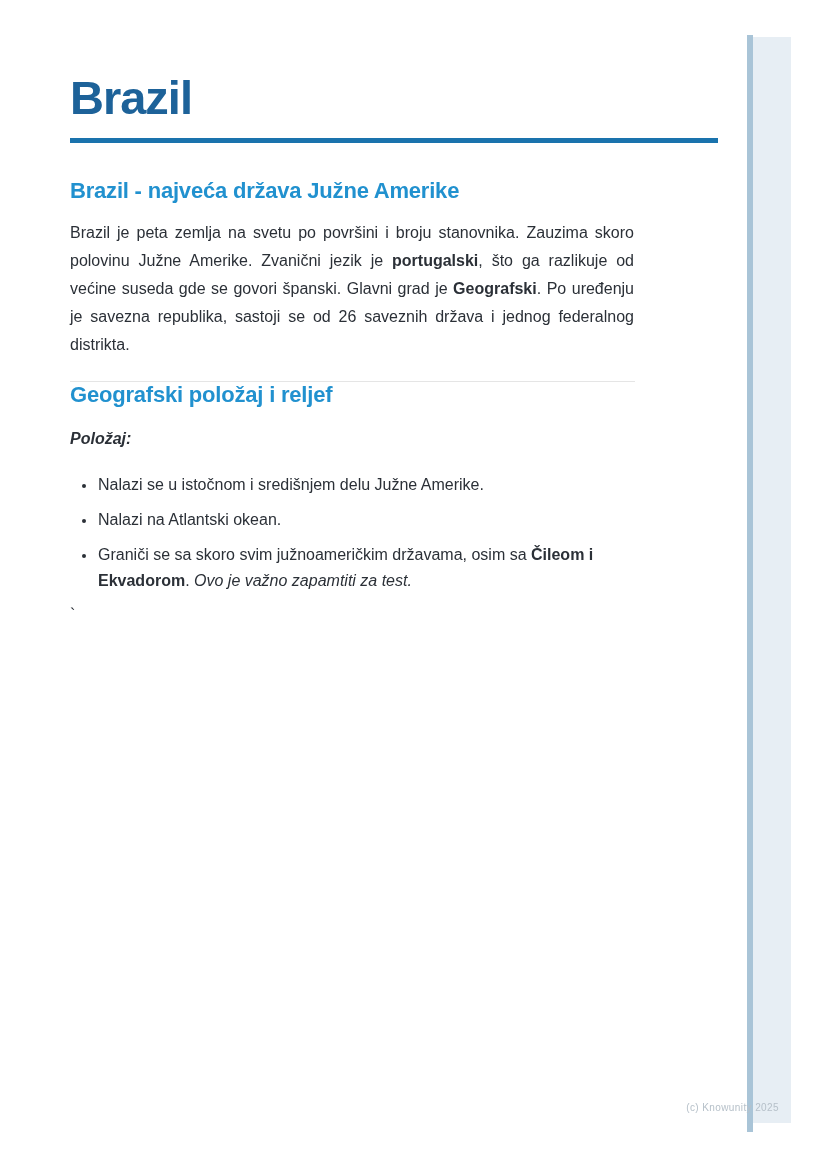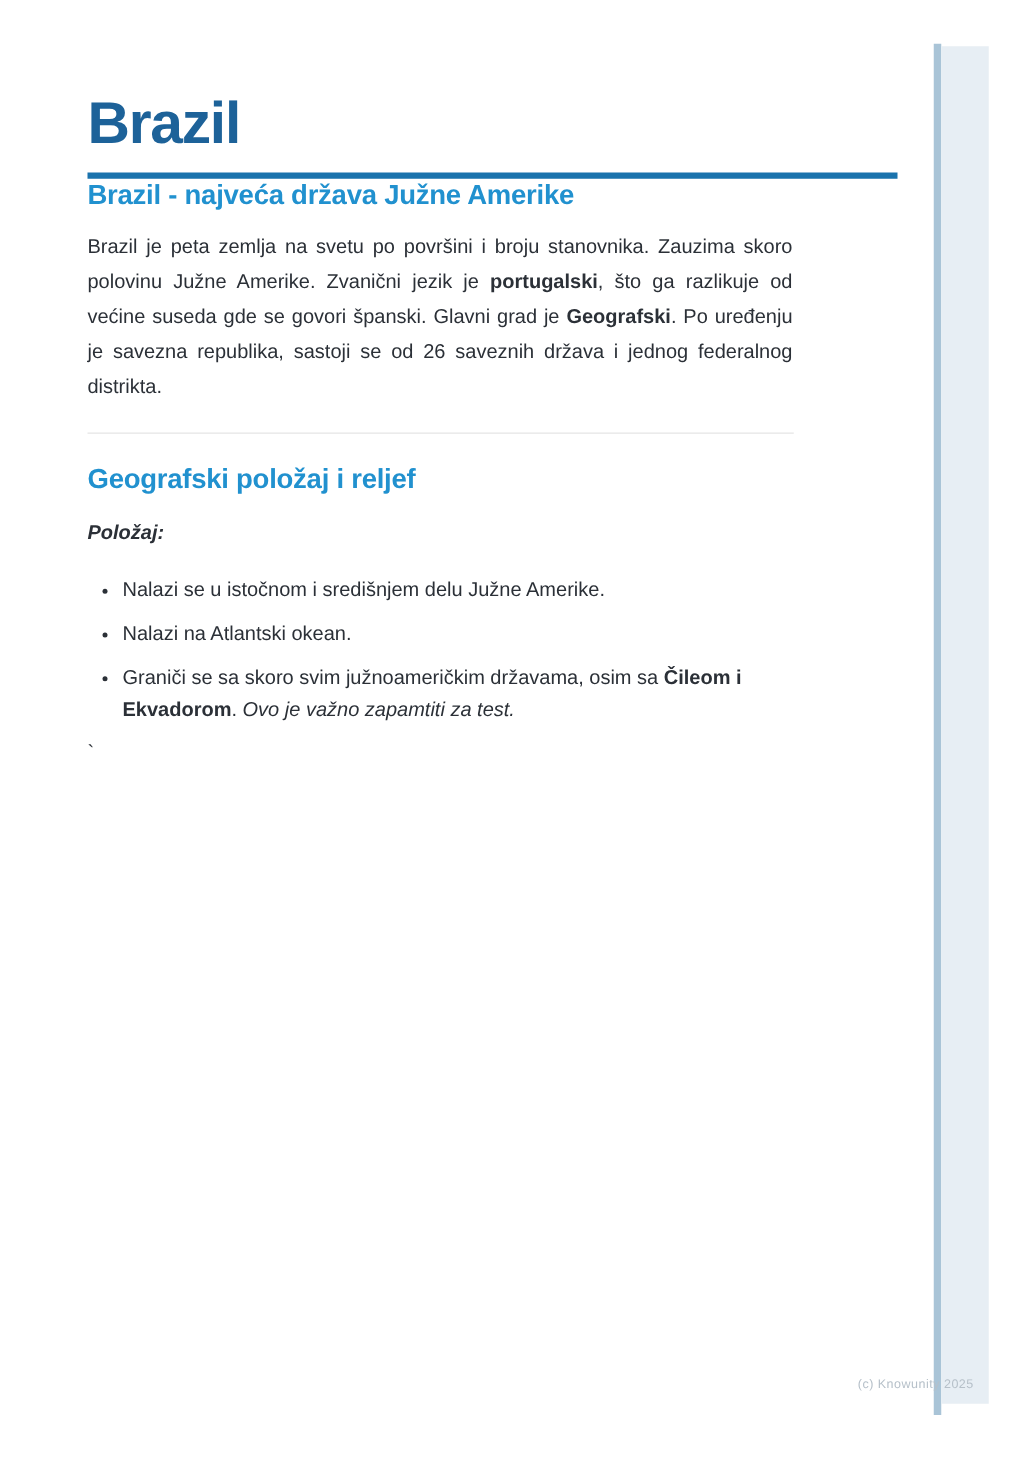--- a/index.html
+++ b/index.html
@@ -44,22 +44,22 @@
     background: var(--rule-blue);
   }
   .section-heading {
     margin: 0;
     font-size: 22px;
     line-height: 26px;
     font-weight: 700;
     letter-spacing: -0.2px;
     color: var(--heading-blue);
   }
-  .section-heading.intro { }
-  .section-heading.geo { margin-top: 23px; }
+  .section-heading.intro { margin-top: 35px; }
+  .section-heading.geo { }
   .body-paragraph {
     margin: 15px 0 0 0;
     width: 564px;
     font-size: 16px;
     line-height: 28px;
     color: var(--body-text);
     text-align: justify;
     text-justify: inter-word;
   }
   .body-paragraph b, .sub-label, .bullet-list b { font-weight: 700; }

